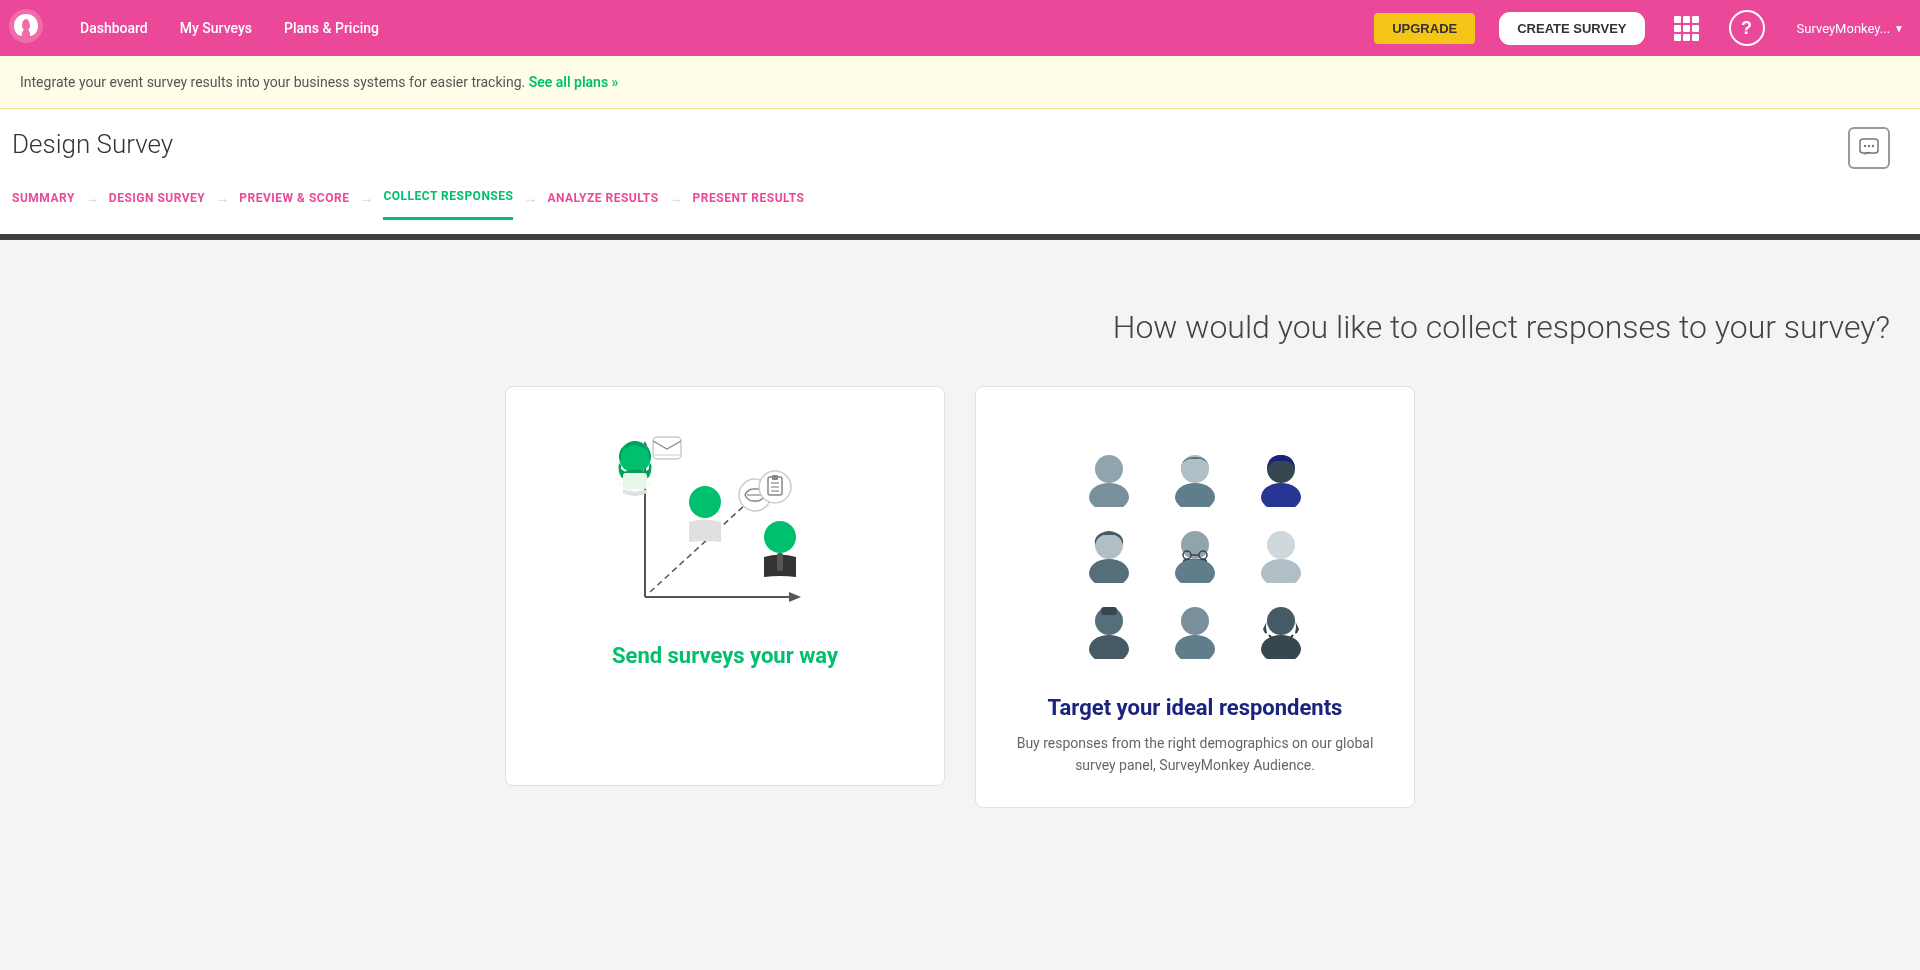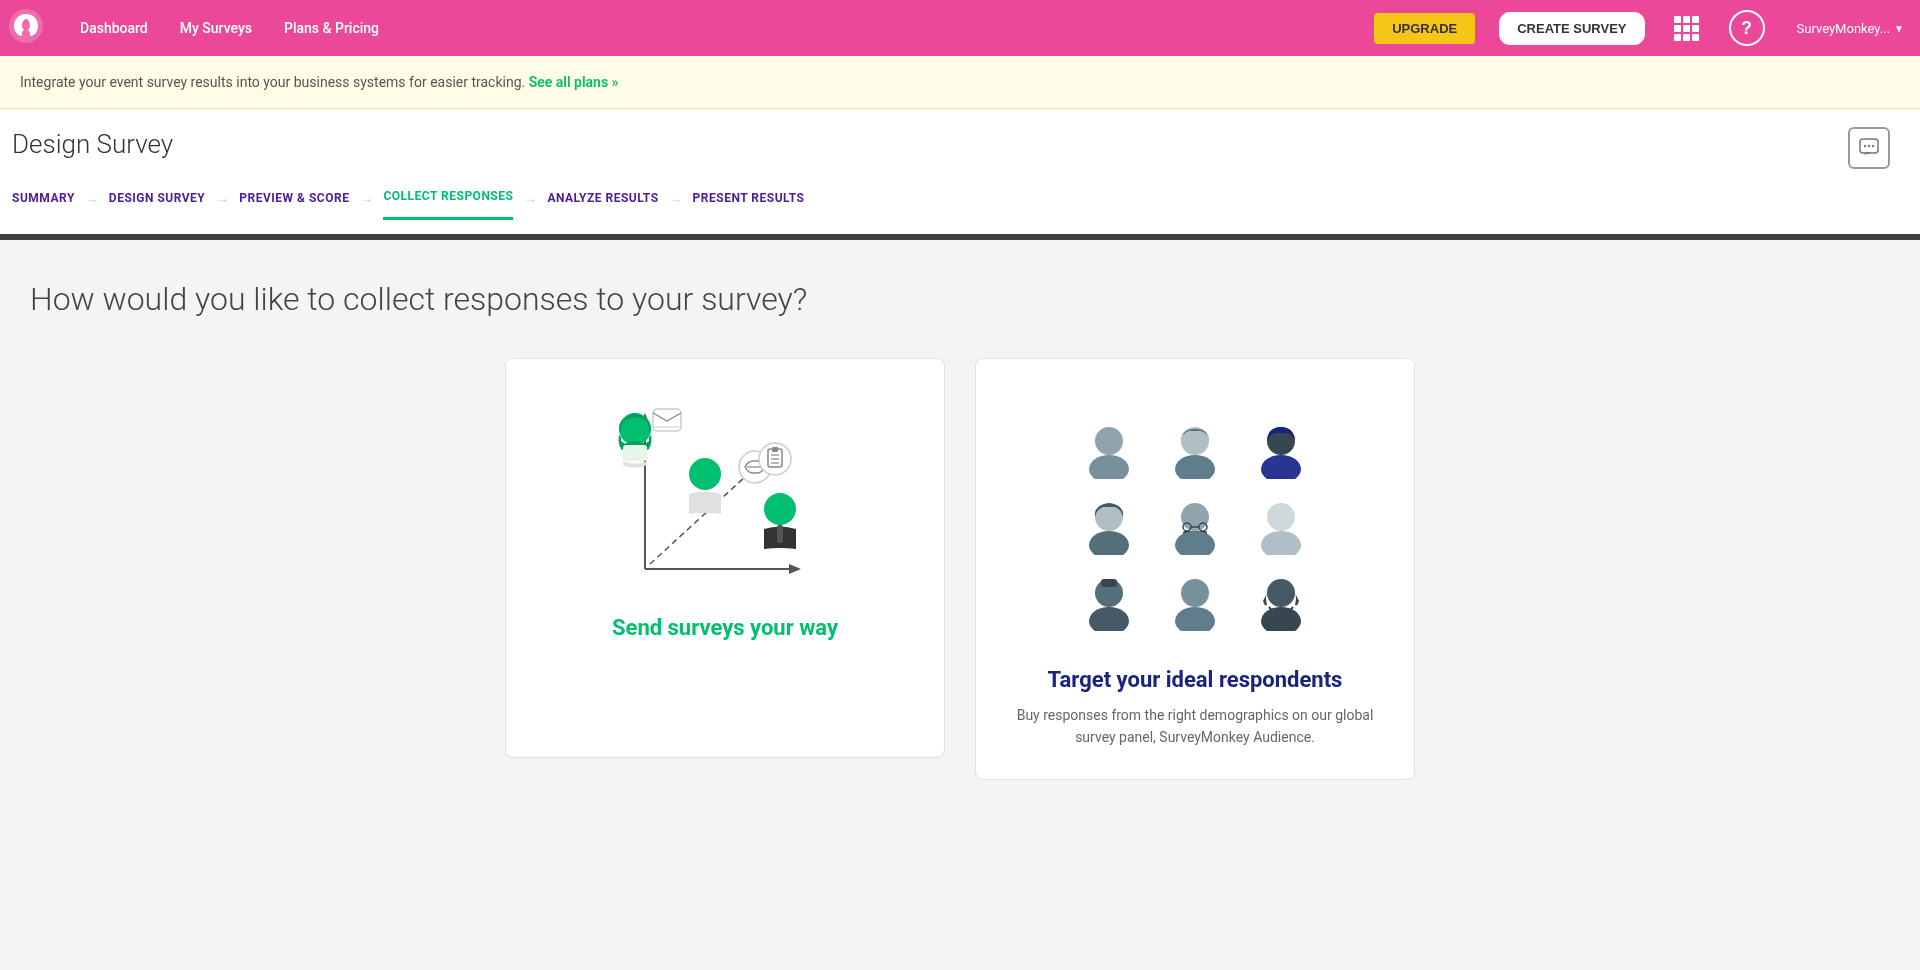--- a/index.html
+++ b/index.html
@@ -148,39 +148,40 @@
       color: #999;
       letter-spacing: 0.5px;
       text-transform: uppercase;
       padding-bottom: 14px;
       padding-top: 0;
     }
     .breadcrumb-label.active {
       color: #00bf6f;
       border-bottom: 3px solid #00bf6f;
     }
-    .breadcrumb-label.dark { color: #4c1d95; }
+    .breadcrumb-label.dark { color: #ec4899; }
     .breadcrumb-arrow {
       color: #ccc;
       margin: 0 10px;
       font-size: 14px;
       padding-bottom: 14px;
     }
 
     
     .main-content {
       padding: 40px 30px;
       min-height: 700px;
     }
     .section-title {
-      text-align: left;
+      text-align: right;
       font-size: 32px;
       font-weight: 300;
       color: #444;
       margin-bottom: 40px;
+      margin-top: 28px;
     }
 
     
     .cards-container {
       display: flex;
       gap: 30px;
       justify-content: center;
       align-items: flex-start;
     }
     .card {

